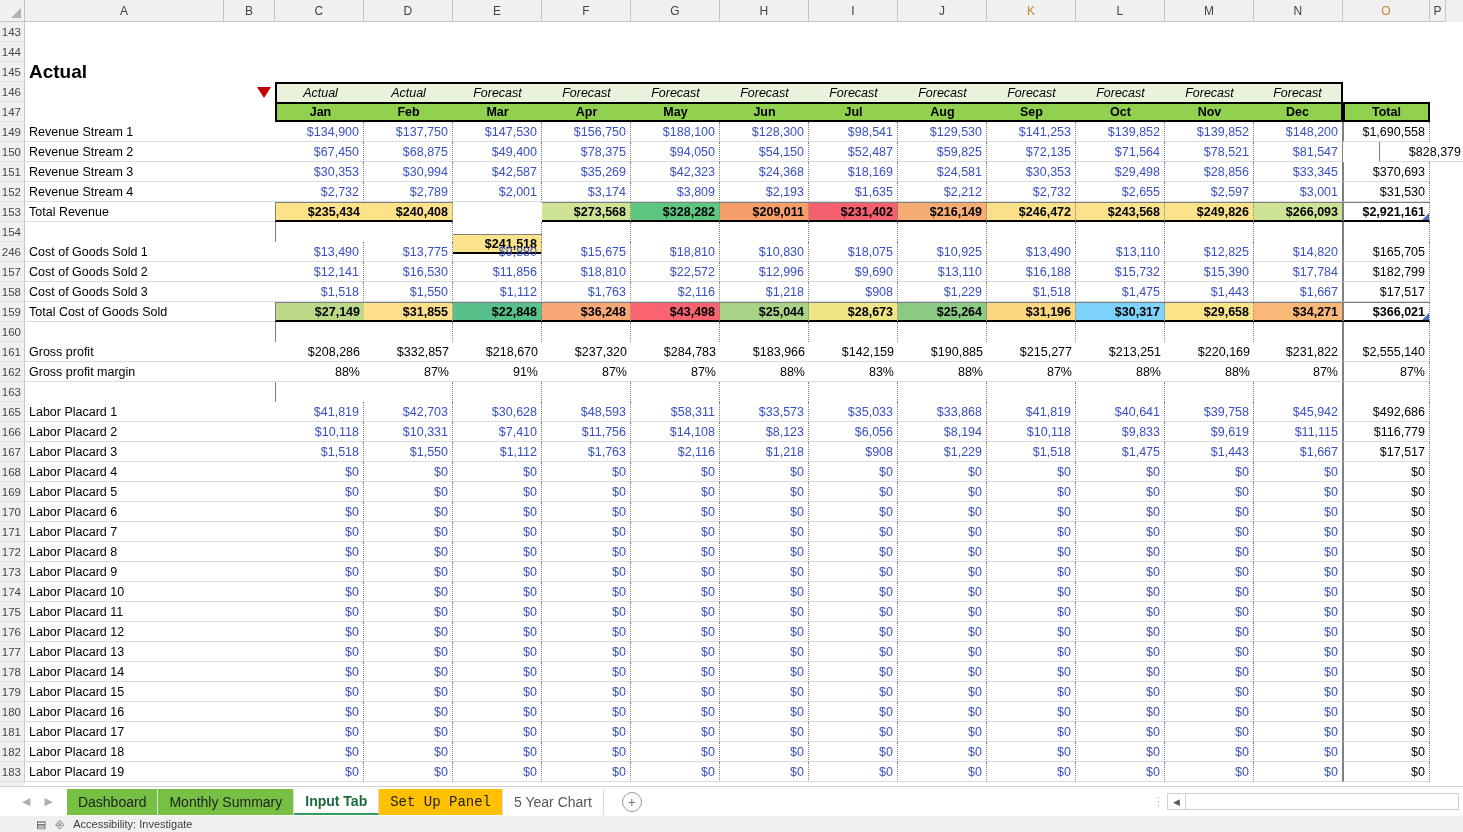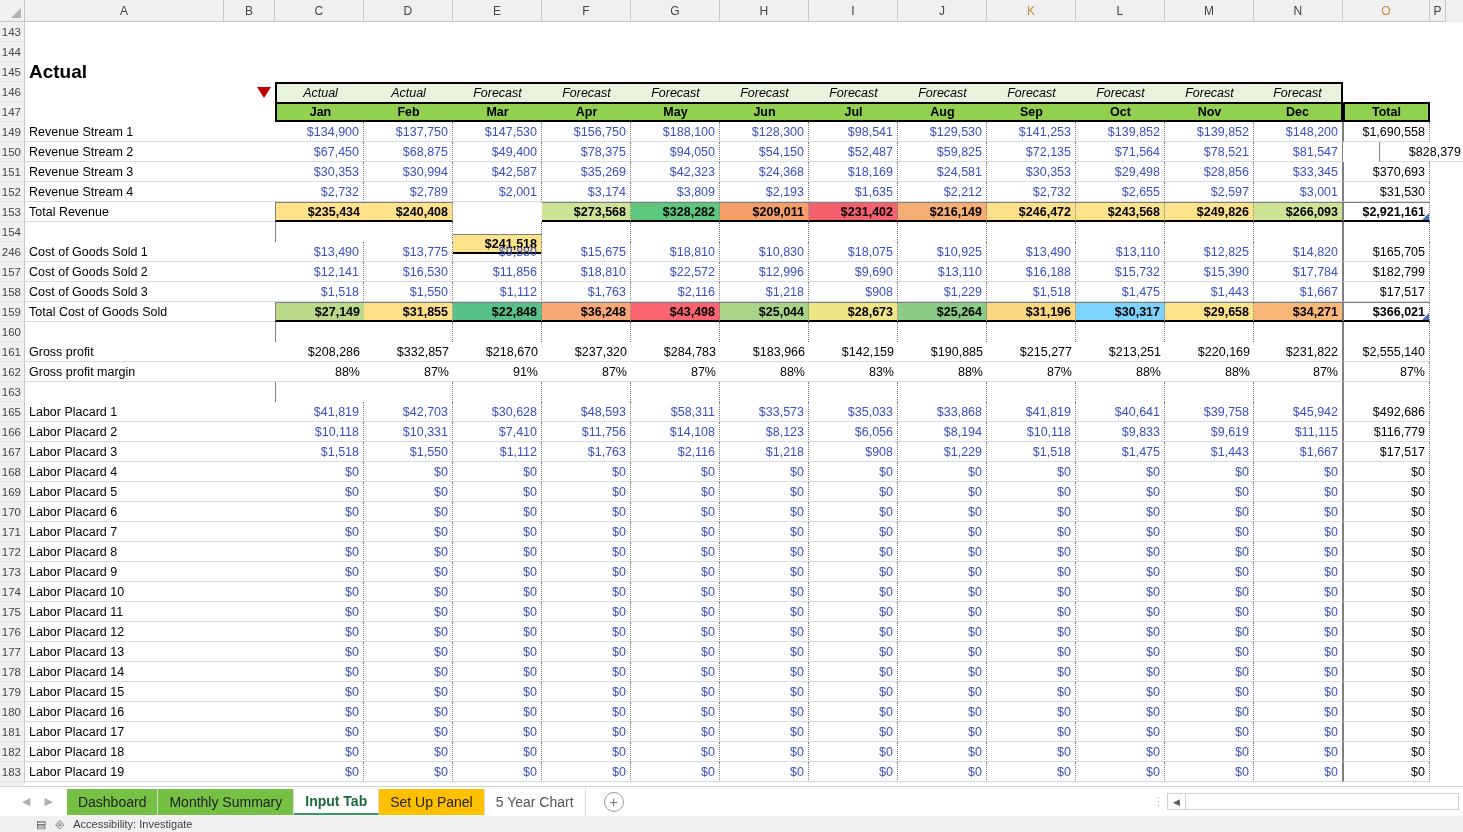--- a/index.html
+++ b/index.html
@@ -82,21 +82,21 @@
   
   .tabbar { height:30px; flex:0 0 30px; display:flex; align-items:center; background:#fff; border-top:1px solid #d0d0d0; }
   .navarrows { display:flex; gap:14px; padding:0 14px 0 22px; color:#b0b0b0; font-size:11px; }
   .tabs { display:flex; align-items:stretch; height:26px; }
   .tab {
     display:flex; align-items:center; padding:0 11px;
     font-size:14px; color:#222; border-right:1px solid #d9d9d9;
     line-height:26px;
   }
   .tab.green { background:#76c043; }
-  .tab.orange{ background:#ffc000; }
+  .tab.orange{ background:#ffc000;font-family:Liberation Mono, monospace; }
   .tab.active{ background:#fff; font-weight:bold; color:#1a6b3c; border-bottom:2.5px solid #2f9e5e; }
   .tab.plain { background:#fff; color:#555; }
   .addsheet { margin-left:18px; width:20px;height:20px;border:1px solid #9a9a9a;border-radius:50%;
     display:flex;align-items:center;justify-content:center;color:#777;font-size:14px; }
   .hscroll-zone { margin-left:auto; display:flex; align-items:center; gap:8px; padding-right:4px; }
   .dots { color:#b5b5b5; font-size:11px; letter-spacing:1px; line-height:5px; width:6px; }
   .hsb { width:292px; height:17px; border:1px solid #d0d0d0; background:#fff; display:flex; align-items:center; }
   .hsb-arrow { width:18px;height:15px; display:flex;align-items:center;justify-content:center;
     border-right:1px solid #d0d0d0; color:#5a5a5a; font-size:9px; }
   .statusbar { height:16px; flex:0 0 16px; background:#f0f0f0; display:flex; align-items:center; gap:9px; padding-left:36px; color:#3d3d3d; font-size:11px; }

